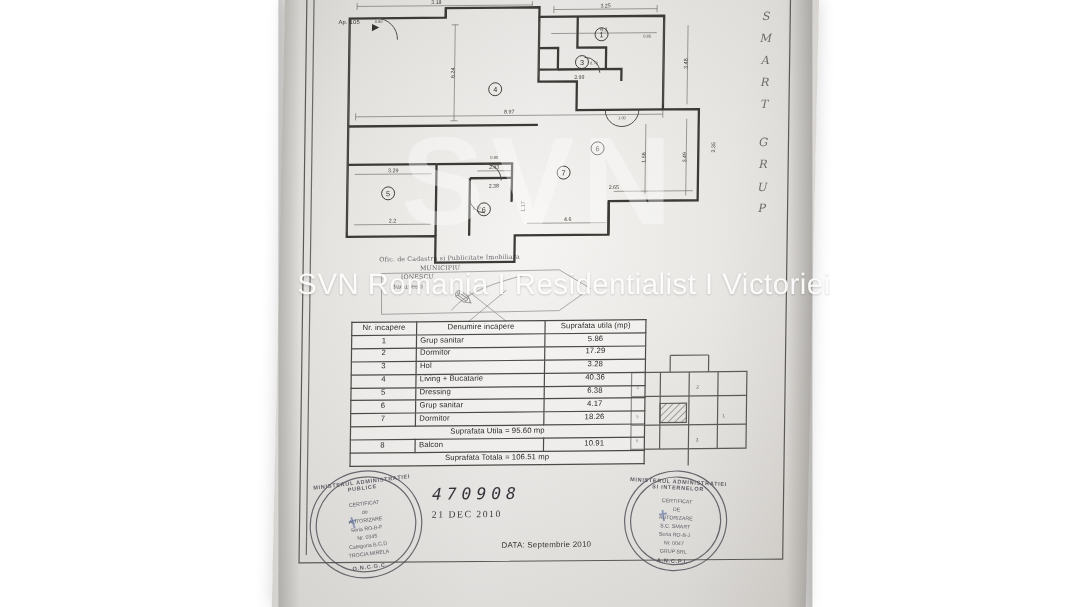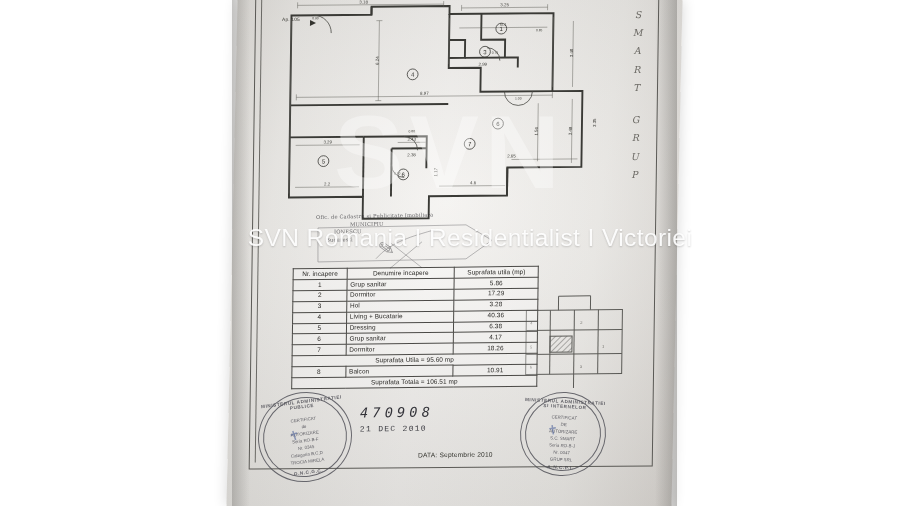--- a/index.html
+++ b/index.html
@@ -78,21 +78,21 @@
   #stamp-right{left:520px;top:392px;width:84px;height:82px;transform:skewX(-1.3deg) rotate(3deg);}
 
   .stamp-scribble{position:absolute;font-size:13px;color:#1f3b86;opacity:.55;
     font-family:"DejaVu Serif",serif;transform:rotate(-12deg);}
 
   
   #regno{position:absolute;left:360px;top:404px;transform:skewX(-1.3deg) rotate(-0.6deg);}
   #regno .num{font-size:13.5px;letter-spacing:4.2px;color:#34343a;
     font-family:"DejaVu Sans Mono",monospace;font-style:italic;}
   #regno .dt{font-size:8px;letter-spacing:1.3px;color:#3a3a40;margin-top:4px;
-    font-family:Liberation Mono, monospace;}
+    font-family:Liberation Serif, serif;}
   #datanote{position:absolute;left:418px;top:451px;font-size:6.6px;color:#35352f;
     transform:skewX(-1.3deg) rotate(-0.6deg);letter-spacing:.2px;}
 
   
   #handwriting{position:absolute;left:316px;top:212px;width:190px;height:56px;
     transform:skewX(-1.3deg) rotate(-1.2deg);color:#2b2b30;opacity:.72;
     font-family:"DejaVu Serif",serif;}
   #handwriting .hline{font-size:5.2px;letter-spacing:.15px;line-height:1.45;white-space:nowrap;}
   #handwriting .sig{position:absolute;left:62px;top:24px;font-size:20px;opacity:.6;
     transform:rotate(-8deg);}

